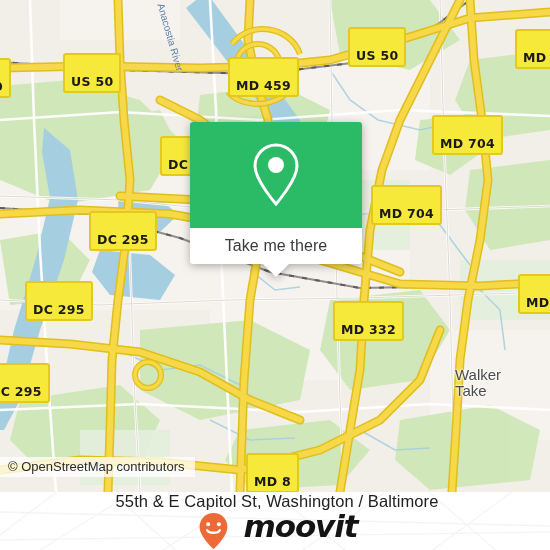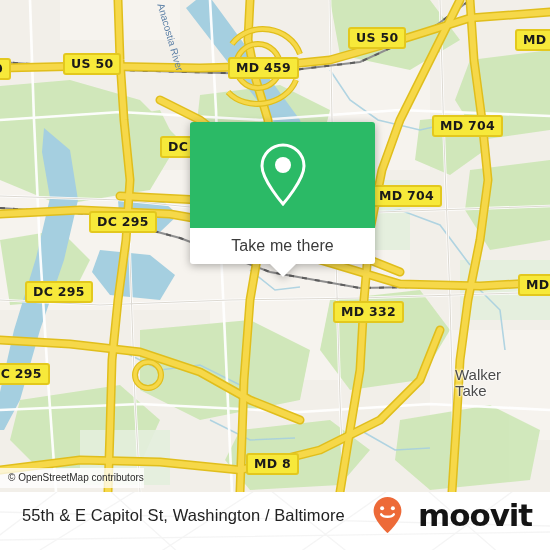--- a/index.html
+++ b/index.html
@@ -7,57 +7,57 @@
   .screen{position:relative;width:550px;height:550px;overflow:hidden;background:#fff;}
 
   
   .map{position:absolute;left:0;top:0;width:550px;height:492px;overflow:hidden;
        background:#f2efe9;}
   .map-canvas{position:absolute;left:0;top:0;width:550px;height:492px;}
 
   
   .shield{position:absolute;background:#f7e93a;border:2px solid #e3c81e;
           border-radius:3px;color:#1a1a1a;font-weight:bold;font-size:12.5px;
-          letter-spacing:.3px;padding:2px 6px 3px 6px;line-height:13px;
+          letter-spacing:.3px;padding:20px 6px 3px 6px;line-height:13px;
           white-space:nowrap;font-family:"DejaVu Sans",sans-serif;
           box-sizing:border-box;}
   .place-label{position:absolute;color:#4b4b4b;font-size:15px;line-height:16px;
           text-align:left;white-space:nowrap;font-family:"Liberation Sans",sans-serif;
           text-shadow:0 0 3px #fff,0 0 3px #fff,0 0 2px #fff;}
   .river-label{position:absolute;color:#5b7fa6;font-size:10px;white-space:nowrap;
           font-family:"Liberation Sans",sans-serif;}
 
   
-  .attrib{position:absolute;left:0;bottom:4px;padding:3px 0 3px 8px;
-          background:rgba(255,255,255,.75);color:#2b2b2b;font-size:10px;
+  .attrib{position:absolute;left:0;bottom:15px;padding:3px 10px 3px 8px;
+          background:rgba(255,255,255,.75);color:#2b2b2b;font-size:13px;
           line-height:14px;white-space:nowrap;font-family:"Liberation Sans",sans-serif;}
 
   
-  .callout{position:absolute;left:190px;top:122px;width:185px;
+  .callout{position:absolute;left:190px;top:122px;width:172px;
            filter:drop-shadow(0 2px 4px rgba(0,0,0,.30));}
   .callout-top{height:106px;background:#2bba66;border-radius:3px 3px 0 0;
            display:flex;align-items:center;justify-content:center;}
   .callout-bottom{height:36px;background:#fff;border-radius:0 0 3px 3px;
            display:flex;align-items:center;justify-content:center;}
   .callout-label{color:#3b3b3b;font-size:16px;letter-spacing:.1px;
            font-family:"Liberation Sans",sans-serif;}
   .callout-tip{position:absolute;left:50%;top:100%;margin-left:-13px;
            width:0;height:0;border-left:13px solid transparent;
            border-right:13px solid transparent;border-top:13px solid #fff;}
 
   
   .bottombar{position:absolute;left:0;top:492px;width:550px;height:58px;
              background:#fff;display:flex;align-items:center;
              justify-content:space-between;padding:0 18px 12px 22px;
-             box-sizing:border-box;overflow:hidden;}
+             box-sizing:border-box;overflow:hidden;flex-direction:column;}
   .bottombar-bg{position:absolute;left:0;top:0;width:550px;height:58px;
              opacity:.10;pointer-events:none;}
   .address{position:relative;color:#222;font-size:16.5px;letter-spacing:.1px;
            white-space:nowrap;font-family:"Liberation Sans",sans-serif;z-index:2;}
-  .brand{position:relative;display:flex;align-items:center;gap:14px;z-index:2;}
+  .brand{position:relative;display:flex;align-items:flex-start;gap:14px;z-index:2;font-style:italic;}
   .brand-word{color:#141414;font-size:31px;font-weight:bold;letter-spacing:-1.1px;
            line-height:31px;font-family:"DejaVu Sans",sans-serif;}
 </style>
 </head>
 <body>
 
 <div class="screen">
 
   <div class="map">
 

